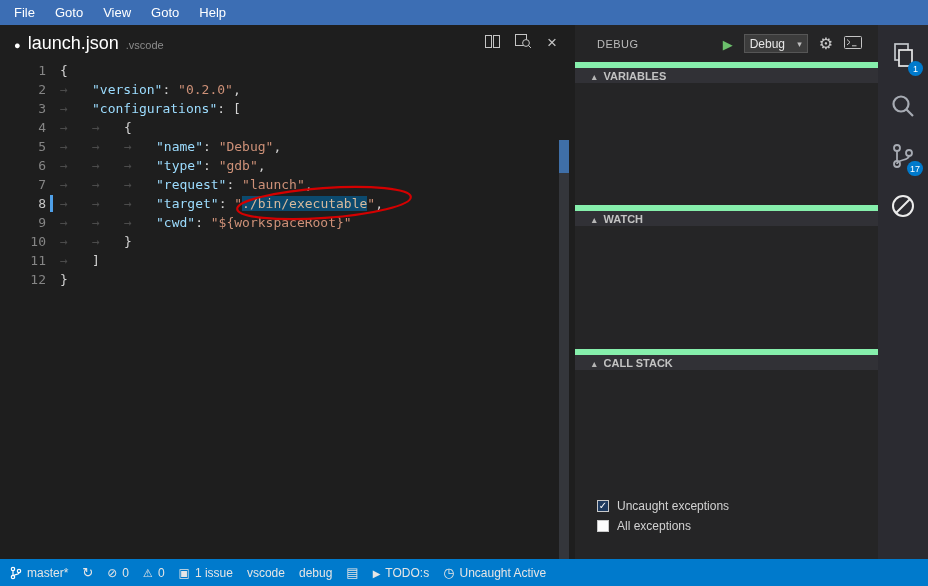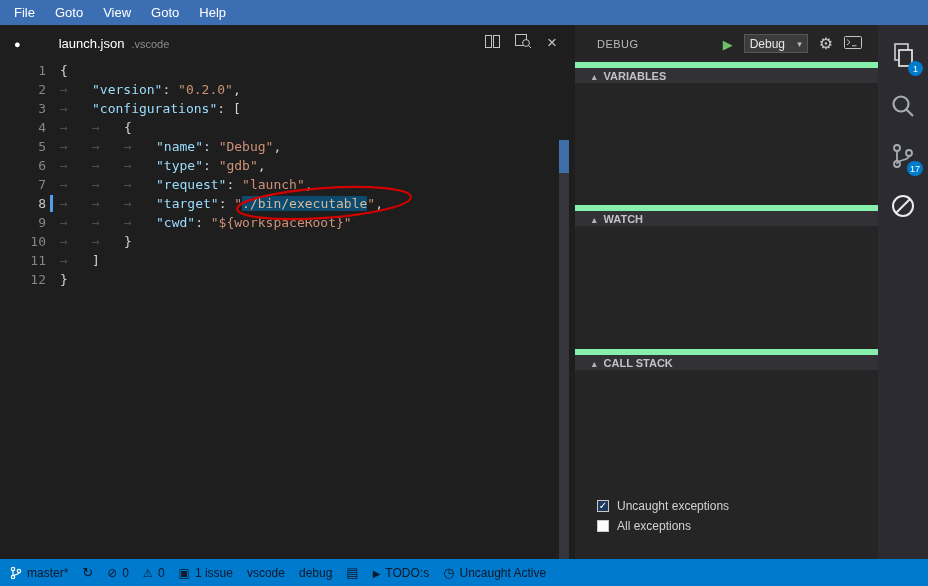--- a/index.html
+++ b/index.html
@@ -11,21 +11,21 @@
   .menubar { position:absolute; left:0; top:0; width:928px; height:25px;
              background:#3c6eb4; display:flex; align-items:center; padding-left:4px; }
   .menu-item { color:#ffffff; font-size:13px; padding:0 10px; height:25px;
                display:flex; align-items:center; cursor:default; }
 
   
   .editor { position:absolute; left:0; top:25px; width:575px; height:534px; background:#1e1e1e; }
   .tabbar { height:36px; display:flex; align-items:center; }
   .tab { display:flex; align-items:baseline; gap:7px; padding-left:14px; }
   .tab .dot { color:#ffffff; font-size:11px; }
-  .tab .title { color:#ffffff; font-size:13px;margin-left:31px; }
+  .tab .title { color:#ffffff; font-size:18px; }
   .tab .subtitle { color:#8c8c8c; font-size:11px; }
   .tab-actions { margin-left:auto; display:flex; align-items:center; gap:15px; padding-right:18px; }
   .tab-actions .close-icon::before { content:"×"; color:#c5c5c5; font-size:17px; line-height:13px; }
 
   .code-area { position:relative; height:498px; font-family:"DejaVu Sans Mono", monospace;
                font-size:13px; }
   .code-line { height:19px; line-height:19px; white-space:pre; position:relative; }
   .ln { display:inline-block; width:46px; text-align:right; color:#858585; }
   .ln.cur { color:#c6c6c6; }
   .code { margin-left:14px; white-space:pre; }
@@ -78,21 +78,21 @@
                  background:#2b2b31; display:flex; flex-direction:column; align-items:center;
                  padding-top:16px; gap:16px; }
   .act-item { position:relative; width:34px; height:34px; display:flex;
               align-items:center; justify-content:center; }
   .badge { position:absolute; right:-3px; bottom:-1px; min-width:15px; height:15px;
            border-radius:8px; background:#007acc; color:#ffffff; font-size:9px;
            display:flex; align-items:center; justify-content:center; padding:0 3px; }
 
   
   .statusbar { position:absolute; left:0; top:559px; width:928px; height:27px;
-               background:#007acc; color:#0f172a; display:flex; align-items:center;
+               background:#007acc; color:#e5e5e5; display:flex; align-items:center;
                font-size:12px; }
   .sb-left { display:flex; align-items:center; gap:14px; padding-left:10px; }
   .sb-right { margin-left:auto; display:flex; align-items:center; gap:16px; padding-right:12px; }
   .sb-item { display:flex; align-items:center; gap:5px; white-space:nowrap; cursor:default; }
   .ico { font-style:normal; font-family:"DejaVu Sans", sans-serif; font-size:12px; }
   .ico[data-icon="sync"]::before { content:"↻"; font-size:13px; }
   .ico[data-icon="error"]::before { content:"⊘"; }
   .ico[data-icon="warning"]::before { content:"⚠"; font-size:11px; }
   .ico[data-icon="issues"]::before { content:"▣"; }
   .ico[data-icon="book"]::before { content:"▤"; font-size:13px; }

